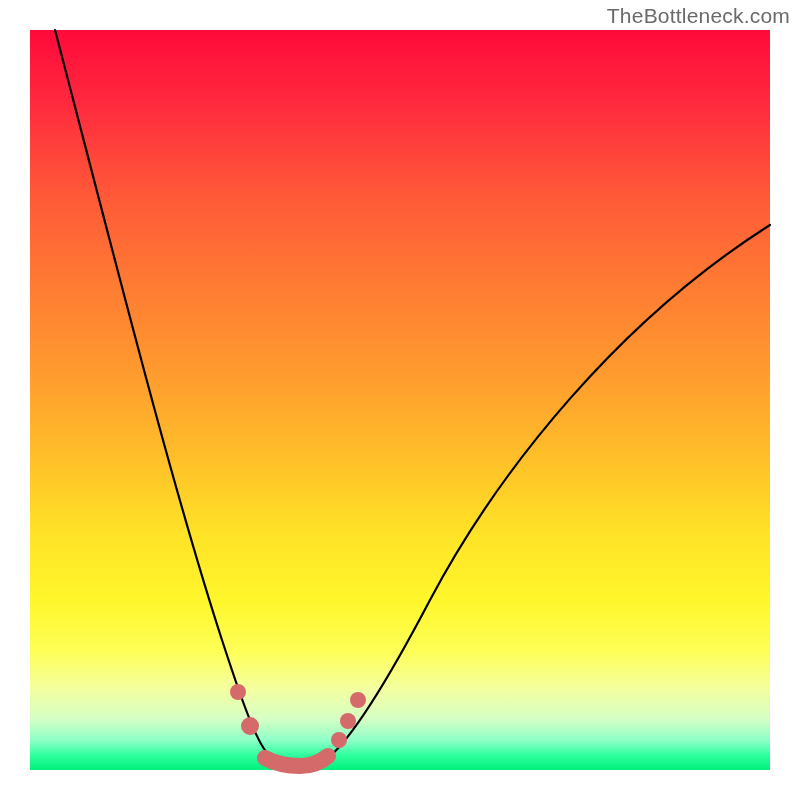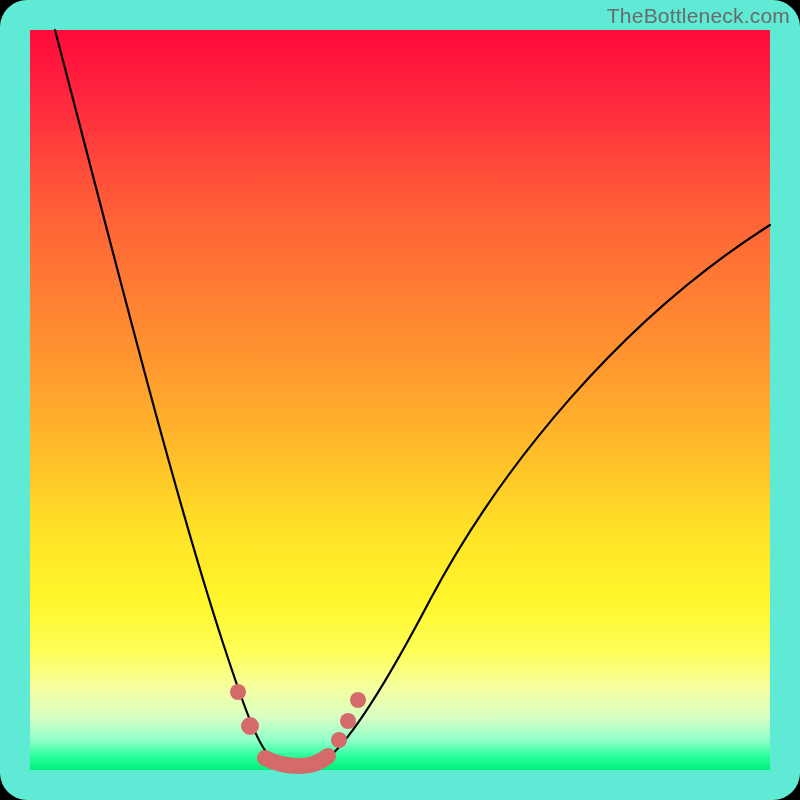--- a/index.html
+++ b/index.html
@@ -10,22 +10,21 @@
     background: #000;
     overflow: hidden;
     font-family: Arial, Helvetica, sans-serif;
   }
   .frame {
     position: absolute;
     left: 0;
     top: 0;
     width: 800px;
     height: 800px;
-    background: #5eead4;
-    border-radius: 27px;
+    background: #ffffff;
   }
   .gradient {
     position: absolute;
     left: 30px;
     top: 30px;
     width: 740px;
     height: 740px;
     background: linear-gradient(
       to bottom,
       #ff0a3a 0%,

